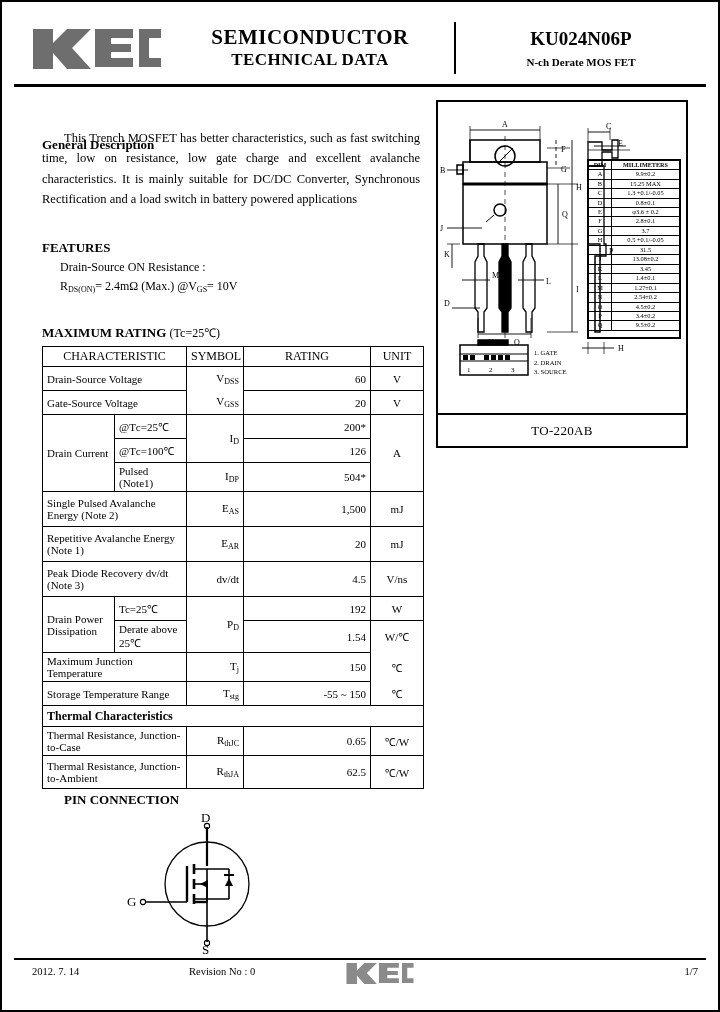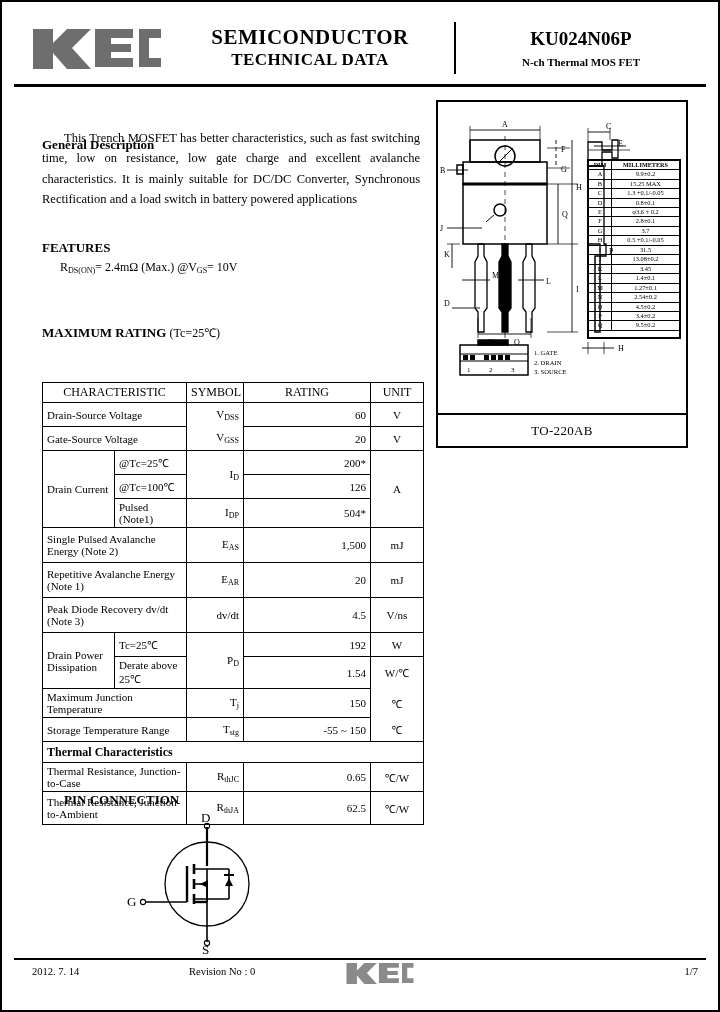--- a/index.html
+++ b/index.html
@@ -27,21 +27,21 @@
   #features-title{position:absolute;left:40px;top:238px;}
   #features-list{position:absolute;left:58px;top:256px;font-size:12px;line-height:1.55;}
   #features-list div{white-space:nowrap;}
   sub{font-size:8px;vertical-align:-2px;}
 
   #maxrate-title{position:absolute;left:40px;top:322px;font-weight:bold;font-size:13px;}
   #maxrate-title .cond{font-weight:normal;font-size:12px;}
 
   
   .tblwrap{position:absolute;left:40px;top:344px;width:382px;}
-  table.mt{border-collapse:collapse;width:382px;font-size:11px;table-layout:fixed;margin-top:36px;}
+  table.mt{border-collapse:collapse;width:382px;font-size:11px;table-layout:fixed;}
   table.mt td,table.mt th{border:1px solid #000;padding:2px 4px;font-weight:normal;}
   .c-char{width:168px;}
   .c-sub{width:110px;}
   .c-sym{width:48px;text-align:right;}
   .c-rat{width:118px;text-align:right;}
   .c-unit{width:44px;text-align:center;}
   .hdrow td{text-align:center;font-size:12px;padding:8px 2px;}
   .rowpad td{height:19px;}
   .nob-b{border-bottom:none !important;}
   .nob-t{border-top:none !important;}
@@ -91,30 +91,31 @@
         </g>
       </svg>
     </div>
     <div class="hdr-mid">
       <div class="l1">SEMICONDUCTOR</div>
       <div class="l2">TECHNICAL DATA</div>
     </div>
     <div class="vbar"></div>
     <div class="hdr-right">
       <div class="pn">KU024N06P</div>
-      <div class="sub">N-ch Thermal MOS FET</div>
+      <div class="sub">N-ch Derate MOS FET</div>
     </div>
   </div>
   <div class="hdr-rule"></div>
 
   <div class="sec-title" id="gen-desc-title">General Description</div>
   <div id="gen-desc-body">This Trench MOSFET has better characteristics, such as fast switching time, low on resistance, low gate charge and excellent avalanche characteristics. It is mainly suitable for DC/DC Converter, Synchronous Rectification and a load switch in battery powered applications</div>
 
   <div class="sec-title" id="features-title">FEATURES</div>
   <div id="features-list">
+    <div>Drain-Source ON Resistance :</div>
     <div><span>R</span><sub>DS(ON)</sub><span>= 2.4mΩ (Max.) @V</span><sub>GS</sub><span>= 10V</span></div>
   </div>
 
   <div id="maxrate-title">
     <span>MAXIMUM RATING</span>
     <span class="cond">(Tc=25℃)</span>
   </div>
 
   <div class="tblwrap">
     <table class="mt">

